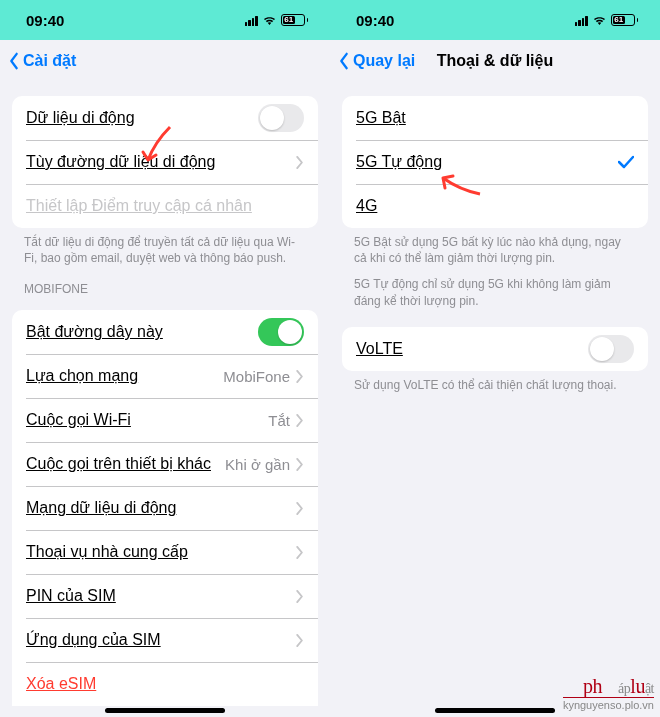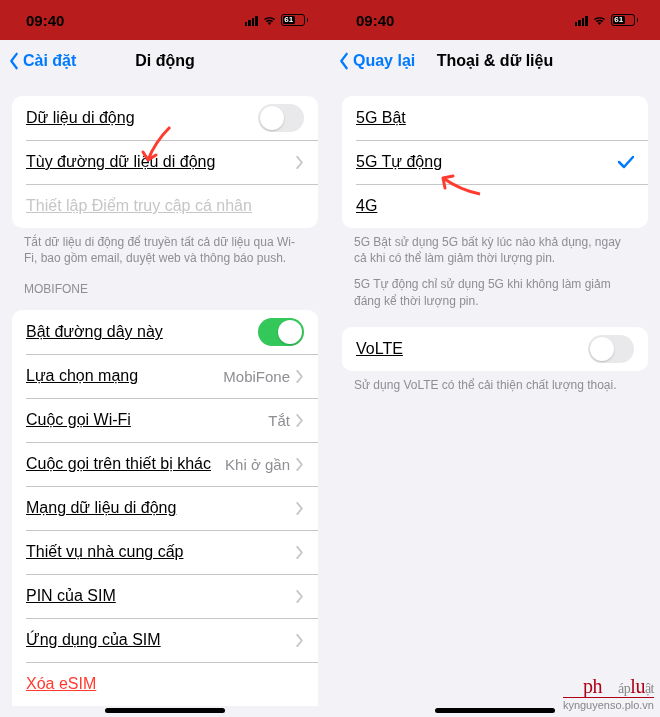--- a/index.html
+++ b/index.html
@@ -21,21 +21,21 @@
     background: #f2f2f7;
     position: relative;
     height: 717px;
   }
   .status-bar {
     height: 40px;
     display: flex;
     align-items: center;
     justify-content: space-between;
     padding: 0 22px 0 26px;
-    background: #b91c1c;
+    background: #5eead4;
     font-size: 15px;
     font-weight: 600;
     gap: 20px;
   }
   .status-right {
     display: flex;
     align-items: center;
     gap: 4px;
   }
   .signal-bars {
@@ -238,21 +238,20 @@
       </div>
     </div>
 
     <div class="nav-bar">
       <div class="nav-back">
         <svg viewBox="0 0 12 20">
             <path d="M9 2 L3 10 L9 18" stroke="#007aff" stroke-width="2.5" fill="none" stroke-linecap="round" stroke-linejoin="round"></path>
           </svg>
         <span>Cài đặt</span>
       </div>
-      <div class="nav-title">Di động</div>
     </div>
 
     <div class="content">
       <div class="group">
         <div class="row">
           <span class="label">Dữ liệu di động</span>
           <div class="toggle off"></div>
         </div>
         <div class="row">
           <span class="label">Tùy đường dữ liệu di động</span>
@@ -304,21 +303,21 @@
         </div>
         <div class="row">
           <span class="label">Mạng dữ liệu di động</span>
           <span class="chevron">
               <svg viewBox="0 0 8 14">
                 <path d="M1 1 L6 7 L1 13" stroke="#c6c6c8" stroke-width="2" fill="none" stroke-linecap="round" stroke-linejoin="round"></path>
               </svg>
             </span>
         </div>
         <div class="row">
-          <span class="label">Thiết vụ nhà cung cấp</span>
+          <span class="label">Thoại vụ nhà cung cấp</span>
           <span class="chevron">
               <svg viewBox="0 0 8 14">
                 <path d="M1 1 L6 7 L1 13" stroke="#c6c6c8" stroke-width="2" fill="none" stroke-linecap="round" stroke-linejoin="round"></path>
               </svg>
             </span>
         </div>
         <div class="row">
           <span class="label">PIN của SIM</span>
           <span class="chevron">
               <svg viewBox="0 0 8 14">

